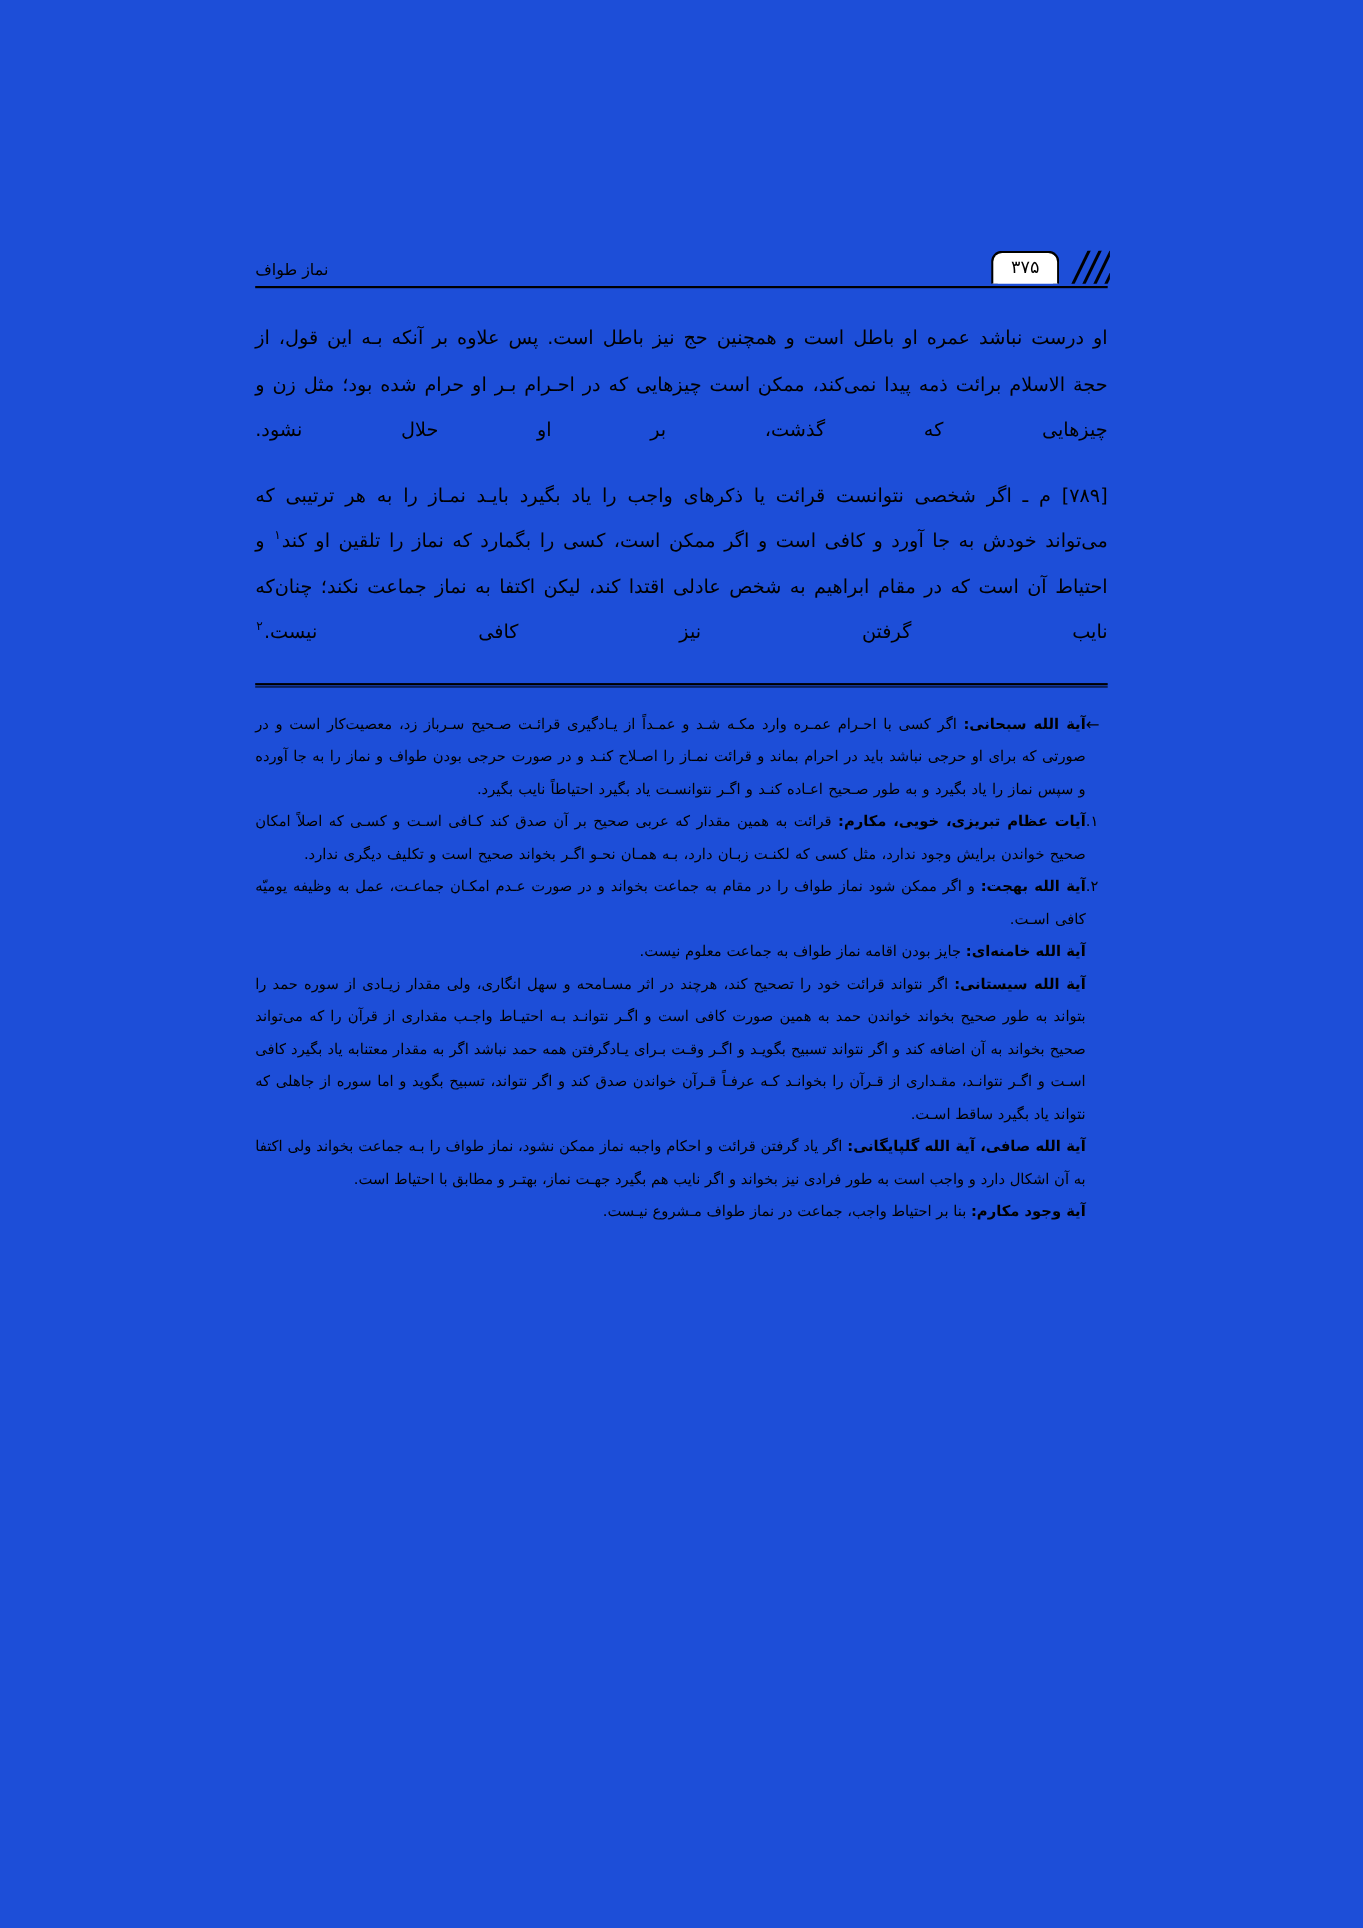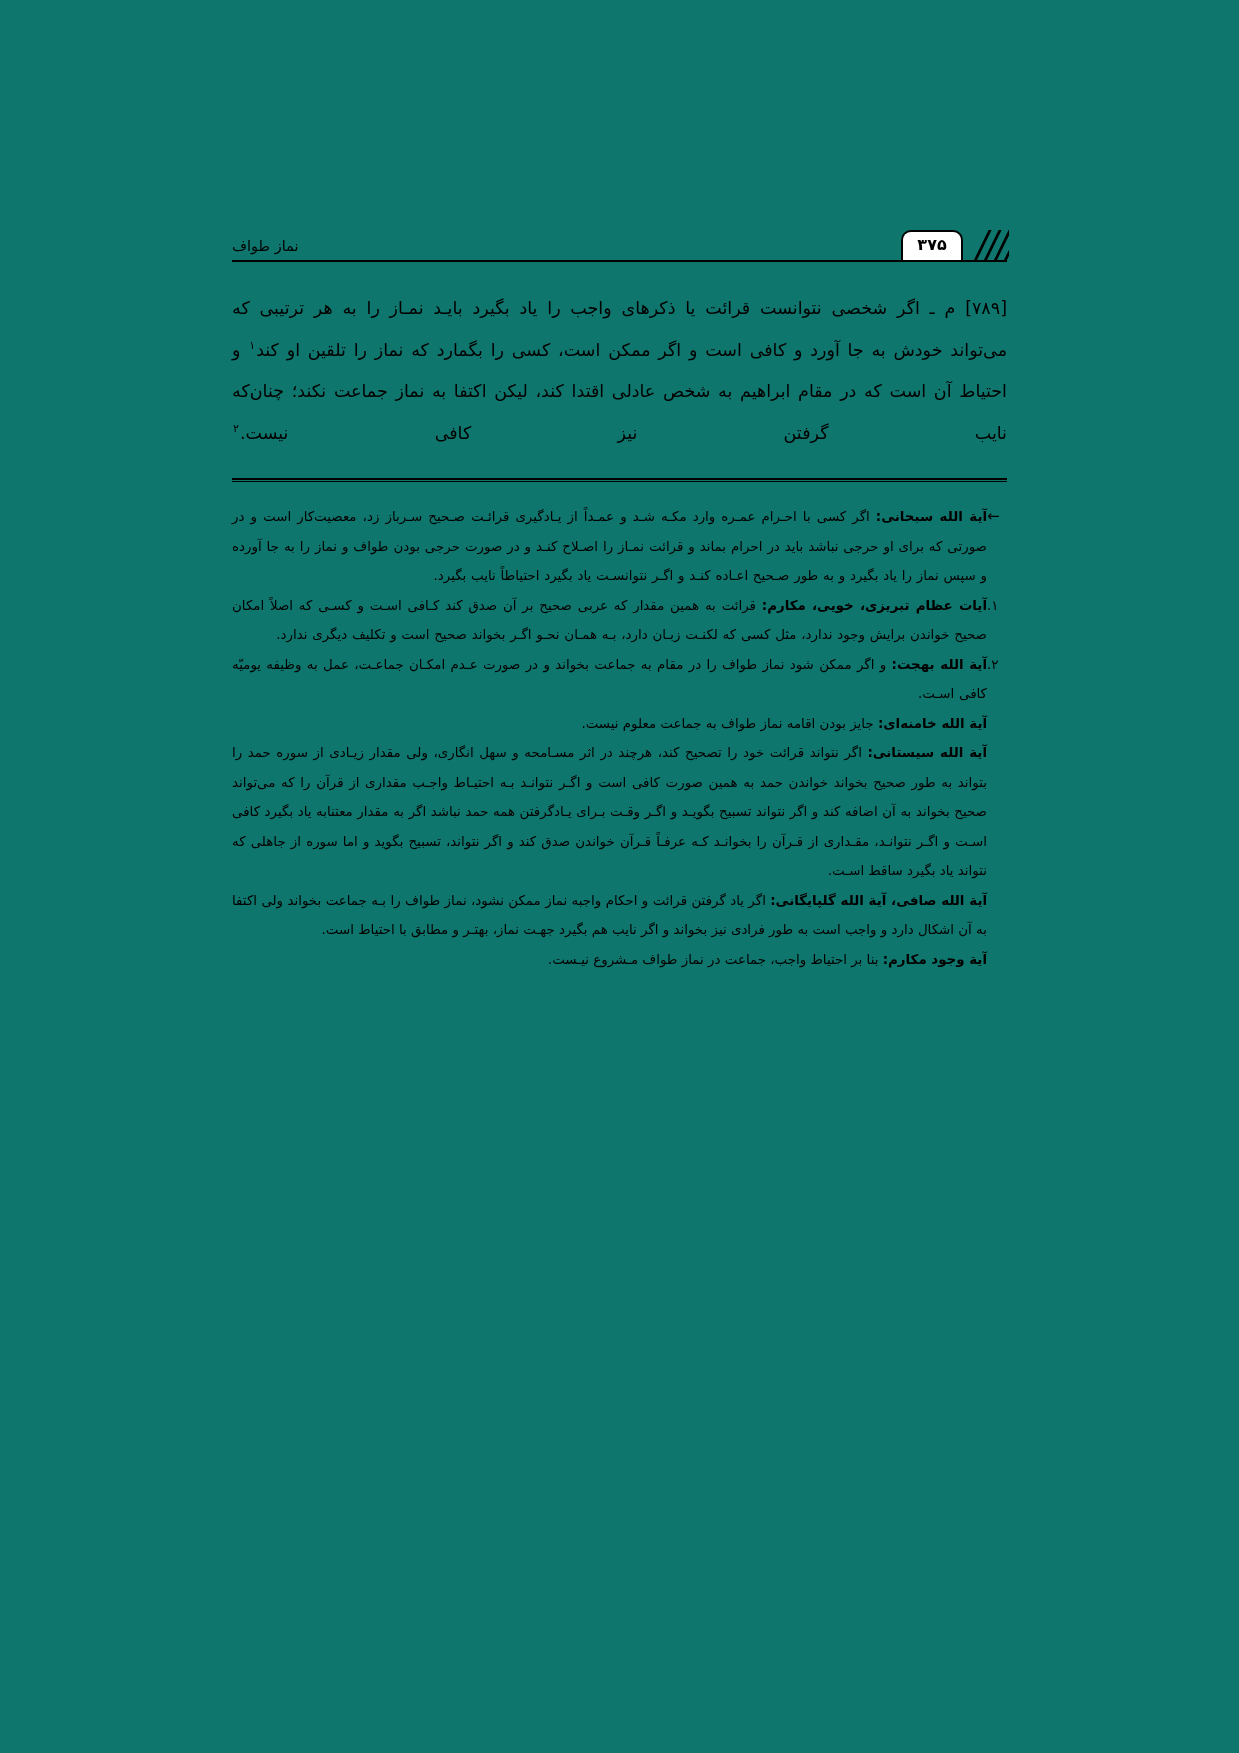--- a/index.html
+++ b/index.html
@@ -15,21 +15,21 @@
     font-family: "DejaVu Sans", "Liberation Sans", sans-serif;
     color: #000000;
     overflow: hidden;
   }
 
   .page {
     position: absolute;
     top: 0; left: 0;
     width: 1239px;
     height: 1753px;
-    background: #0f766e;
+    background: #1d4ed8;
   }
 
   .content {
     position: absolute;
     right: 232px;
     left: 232px;
     top: 218px;
     direction: rtl;
   }
 
@@ -46,23 +46,22 @@
     font-size: 14.5px;
     line-height: 1;
     padding-bottom: 9px;
     letter-spacing: 0.2px;
     white-space: nowrap;
   }
   .folio {
     position: relative;
     display: flex;
     flex-direction: row-reverse;
-    align-items: center;
+    align-items: flex-start;
     height: 34px;
-    font-weight: bold;
   }
   .folio-box {
     position: relative;
     box-sizing: border-box;
     min-width: 62px;
     height: 30px;
     border: 2px solid #000;
     border-bottom: none;
     border-radius: 10px 10px 0 0;
     display: flex;
@@ -199,20 +198,21 @@
           <span></span>
             <span></span>
             <span></span>
             <span></span>
         </div>
       </div>
       <div class="header-rule"></div>
     </div>
 
     <div class="body-block">
+      <p class="body-para">او درست نباشد عمره او باطل است و همچنین حج نیز باطل است. پس علاوه بر آنکه بـه این قول، از حجة الاسلام برائت ذمه پیدا نمی‌کند، ممکن است چیزهایی که در احـرام بـر او حرام شده بود؛ مثل زن و چیزهایی که گذشت، بر او حلال نشود.</p>
       <p class="body-para"><span>[۷۸۹] م ـ اگر شخصی نتوانست قرائت یا ذکرهای واجب را یاد بگیرد بایـد نمـاز را به هر ترتیبی که می‌تواند خودش به جا آورد و کافی است و اگر ممکن است، کسی را بگمارد که نماز را تلقین او کند</span><sup class="fn">۱</sup><span> و احتیاط آن است که در مقام ابراهیم به شخص عادلی اقتدا کند، لیکن اکتفا به نماز جماعت نکند؛ چنان‌که نایب گرفتن نیز کافی نیست.</span><sup class="fn">۲</sup></p>
     </div>
 
     <div class="fn-rule"></div>
 
     <div class="footnotes">
 
       <div class="fn-item">
         <div class="fn-marker arrow">←</div>
         <div class="fn-text ragged"><b class="authority">آیة الله سبحانی:</b><span> اگر کسی با احـرام عمـره وارد مکـه شـد و عمـداً از یـادگیری قرائـت صـحیح سـرباز زد، معصیت‌کار است و در صورتی که برای او حرجی نباشد باید در احرام بماند و قرائت نمـاز را اصـلاح کنـد و در صورت حرجی بودن طواف و نماز را به جا آورده و سپس نماز را یاد بگیرد و به طور صـحیح اعـاده کنـد و اگـر نتوانسـت یاد بگیرد احتیاطاً نایب بگیرد.</span></div>

